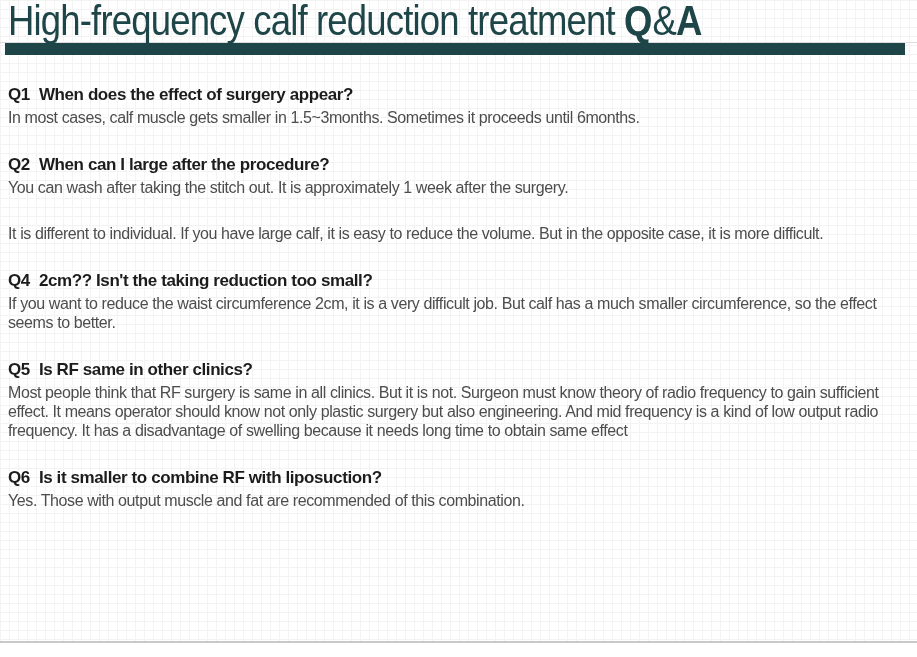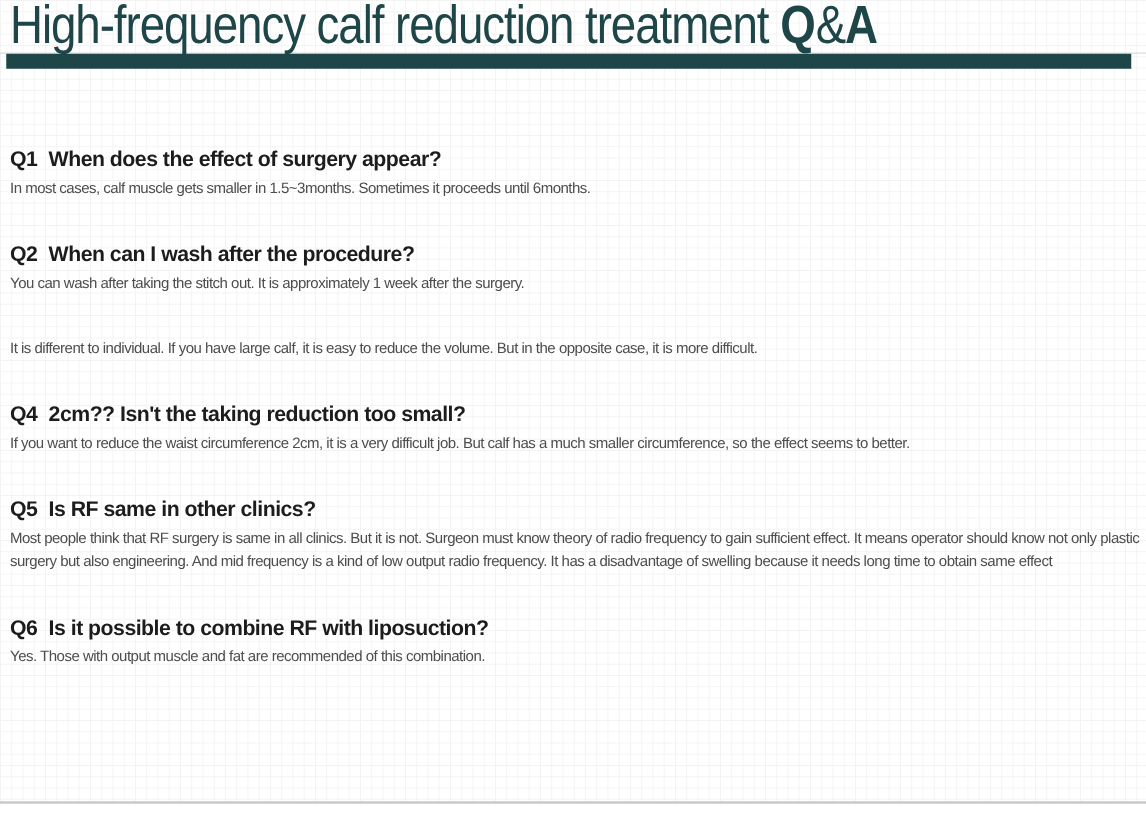--- a/index.html
+++ b/index.html
@@ -59,32 +59,32 @@
     z-index: 2;
   }
   .page-title .qa-bold { font-weight: 800; letter-spacing: 0; }
   .page-title .qa-amp  { font-weight: 300; }
   
   .qa-list {
     position: absolute;
     left: 8px; top: 84px;
     width: 905px;
   }
-  .qa-section { margin-bottom: 27px; margin-top: 33px; }
+  .qa-section { margin-bottom: 27px; }
   .qa-question {
     font-size: 17px;
     line-height: 21px;
     font-weight: 700;
     letter-spacing: -0.4px;
     color: #1c1c1c;
     margin-bottom: 3px;
   }
   .qa-question .q-num { display: inline-block; margin-right: 9px; }
   .qa-answer {
-    font-size: 12px;
+    font-size: 16px;
     line-height: 19px;
     font-weight: 400;
     letter-spacing: -0.4px;
     color: #4d4d4d;
   }
 </style>
 </head>
 <body>
 
 <div class="sheet"></div>
@@ -97,36 +97,36 @@
 </header>
 
 <main class="qa-list">
 
   <section class="qa-section">
     <h2 class="qa-question"><span class="q-num">Q1</span><span>When does the effect of surgery appear?</span></h2>
     <p class="qa-answer">In most cases, calf muscle gets smaller in 1.5~3months. Sometimes it proceeds until 6months.</p>
   </section>
 
   <section class="qa-section">
-    <h2 class="qa-question"><span class="q-num">Q2</span><span>When can I wash after the procedure?</span></h2>
+    <h2 class="qa-question"><span class="q-num">Q2</span><span>When can I large after the procedure?</span></h2>
     <p class="qa-answer">You can wash after taking the stitch out. It is approximately 1 week after the surgery.</p>
   </section>
 
   <section class="qa-section">
     <p class="qa-answer">It is different to individual. If you have large calf, it is easy to reduce the volume. But in the opposite case, it is more difficult.</p>
   </section>
 
   <section class="qa-section">
     <h2 class="qa-question"><span class="q-num">Q4</span><span>2cm?? Isn't the taking reduction too small?</span></h2>
     <p class="qa-answer">If you want to reduce the waist circumference 2cm, it is a very difficult job. But calf has a much smaller circumference, so the effect seems to better.</p>
   </section>
 
   <section class="qa-section">
     <h2 class="qa-question"><span class="q-num">Q5</span><span>Is RF same in other clinics?</span></h2>
     <p class="qa-answer">Most people think that RF surgery is same in all clinics. But it is not. Surgeon must know theory of radio frequency to gain sufficient effect. It means operator should know not only plastic surgery but also engineering. And mid frequency is a kind of low output radio frequency. It has a disadvantage of swelling because it needs long time to obtain same effect</p>
   </section>
 
   <section class="qa-section">
-    <h2 class="qa-question"><span class="q-num">Q6</span><span>Is it possible to combine RF with liposuction?</span></h2>
+    <h2 class="qa-question"><span class="q-num">Q6</span><span>Is it smaller to combine RF with liposuction?</span></h2>
     <p class="qa-answer">Yes. Those with output muscle and fat are recommended of this combination.</p>
   </section>
 
 </main>
 
 </body></html>

